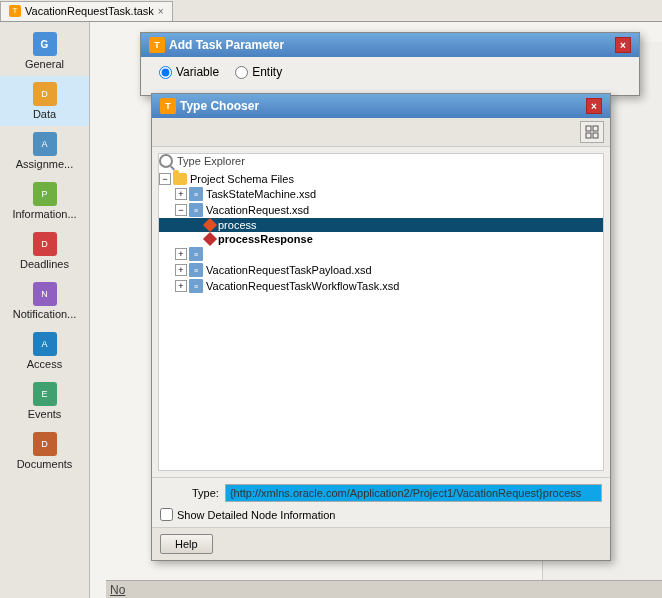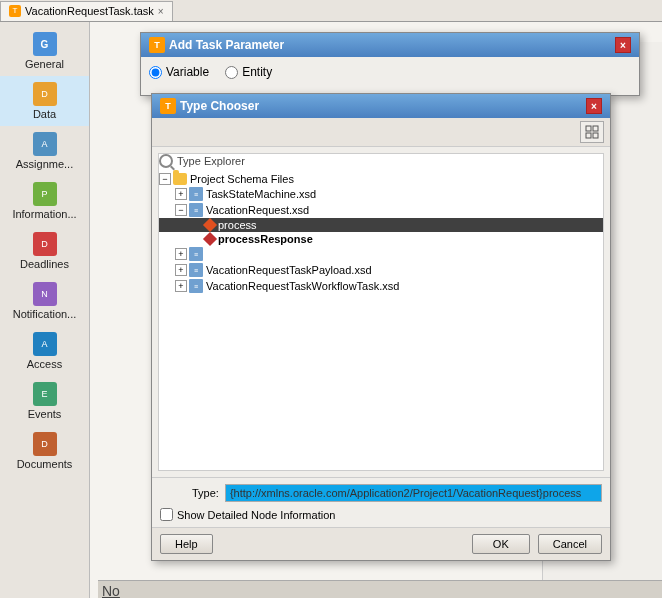--- a/index.html
+++ b/index.html
@@ -146,20 +146,21 @@
 
     .dialog-body {
       padding: 8px;
     }
 
     
     .radio-group {
       display: flex;
       gap: 16px;
       margin-bottom: 8px;
+      margin-left: 10px;
     }
     .radio-label {
       display: flex;
       align-items: center;
       gap: 4px;
       font-size: 12px;
     }
 
     
     .type-chooser {
@@ -268,21 +269,21 @@
     }
 
     .tree-node {
       display: flex;
       align-items: center;
       padding: 1px 0;
       font-size: 11px;
       cursor: pointer;
       white-space: nowrap;
     }
-    .tree-node.selected { background: #404040; color: white; }
+    .tree-node.selected { background: #0c4a6e; color: white; }
 
     .tree-indent { display: inline-block; width: 16px; }
     .tree-expand {
       width: 12px;
       height: 12px;
       border: 1px solid #999;
       background: white;
       display: inline-flex;
       align-items: center;
       justify-content: center;
@@ -380,26 +381,26 @@
       padding: 3px 20px;
     }
     .btn-cancel {
       padding: 3px 14px;
     }
 
     
     .status-bar {
       position: absolute;
       bottom: 0;
-      left: 8px;
+      left: 16px;
       right: 0;
       height: 18px;
       background: #d4d0c8;
       border-top: 1px solid #aaa;
-      font-size: 14px;
+      font-size: 12px;
       padding: 2px 4px;
       color: #444;
       text-decoration: underline;
     }
 
     
     .desc-panel {
       position: absolute;
       top: 20px;
       right: 0;
@@ -579,24 +580,20 @@
                 <div class="type-value-box">{http://xmlns.oracle.com/Application2/Project1/VacationRequest}process</div>
               </div>
               <div class="checkbox-row">
                 <input type="checkbox" style="">
                 <span>Show Detailed Node Information</span>
               </div>
             </div>
 
             <div class="tc-buttons">
               <button class="btn">Help</button>
-              <div style="display:flex;gap:8px;">
-                <button class="btn btn-ok">OK</button>
-                <button class="btn btn-cancel">Cancel</button>
-              </div>
             </div>
           </div>
         </div>
       </div>
 
       <div class="desc-panel">
         <div style="font-size:10px;color:#666;margin-bottom:4px;">el/ta</div>
         <div style="font-size:10px;color:#666;">s cu</div>
       </div>
 

